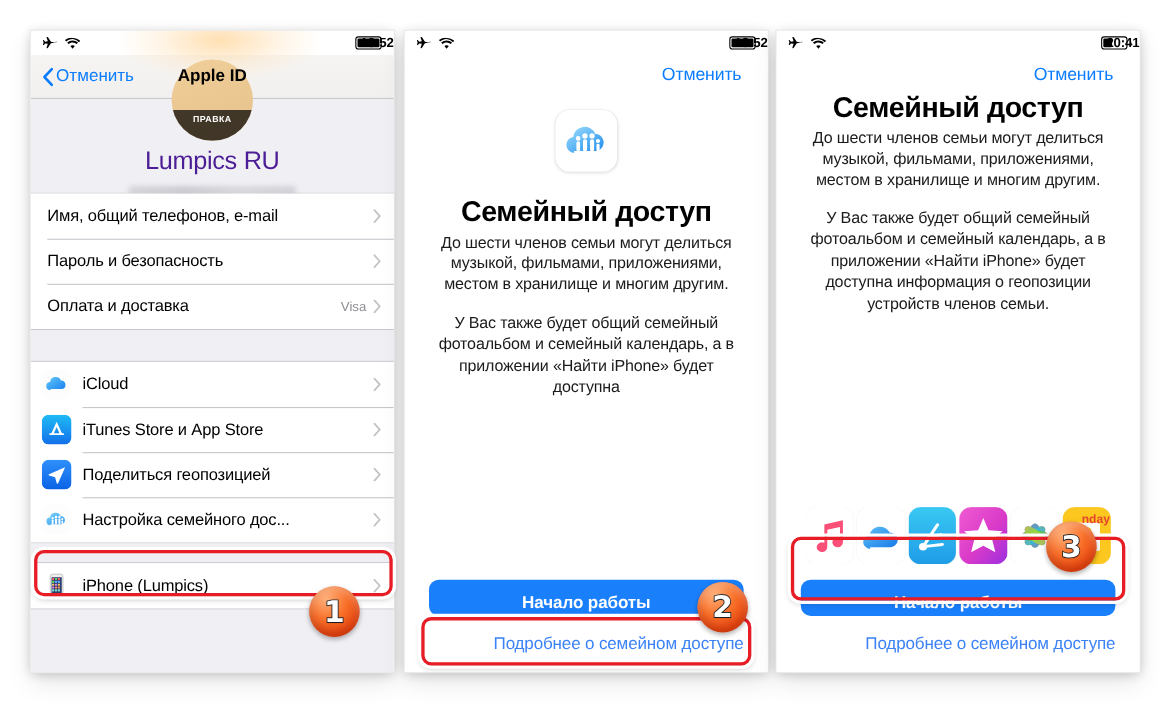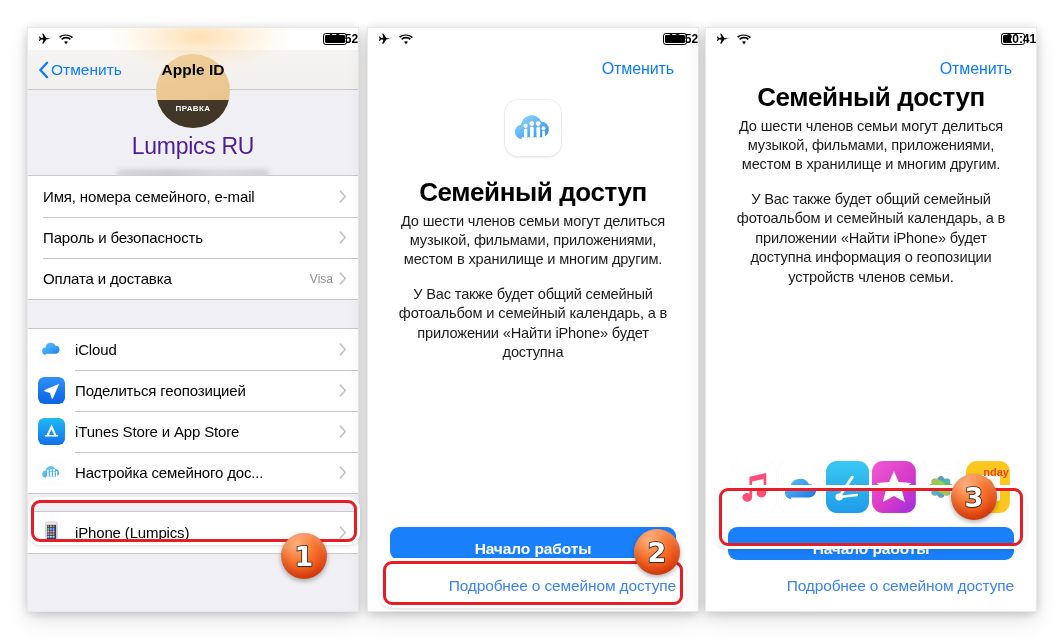--- a/index.html
+++ b/index.html
@@ -324,21 +324,21 @@
       <div class="profile">
         <div class="avatar-clip">
           <div class="avatar-edit">ПРАВКА</div>
         </div>
         <div class="profile-name">Lumpics RU</div>
         <div class="profile-mail"></div>
       </div>
 
       <div class="group">
         <div class="row">
-          <span class="row-label">Имя, номера семейного, e-mail</span>
+          <span class="row-label">Имя, общий телефонов, e-mail</span>
           <svg class="chev" viewBox="0 0 8 14">
               <path fill="none" stroke="#c4c4c6" stroke-width="1.8" stroke-linecap="round" stroke-linejoin="round" d="M1.2 1.2 6.4 7l-5.2 5.8"></path>
             </svg>
         </div>
         <div class="row">
           <span class="row-label">Пароль и безопасность</span>
           <svg class="chev" viewBox="0 0 8 14">
               <path fill="none" stroke="#c4c4c6" stroke-width="1.8" stroke-linecap="round" stroke-linejoin="round" d="M1.2 1.2 6.4 7l-5.2 5.8"></path>
             </svg>
         </div>
@@ -366,46 +366,46 @@
             <path fill="url(#g-ic)" d="M8.2 19.4a3.8 3.8 0 0 1-.4-7.6 5.4 5.4 0 0 1 10.3-1.6 4.1 4.1 0 0 1 1 8.1l-.4.1H8.2z"></path>
           </svg>
           <span class="row-label">iCloud</span>
           <svg class="chev" viewBox="0 0 8 14">
               <path fill="none" stroke="#c4c4c6" stroke-width="1.8" stroke-linecap="round" stroke-linejoin="round" d="M1.2 1.2 6.4 7l-5.2 5.8"></path>
             </svg>
         </div>
         <div class="row with-icon">
           <svg class="app-icon" viewBox="0 0 28 28">
             <defs>
-                <linearGradient id="g-fm" x1="0" y1="0" x2="0" y2="1">
-                  <stop offset="0" stop-color="#2f90fb"></stop>
-                  <stop offset="1" stop-color="#0b63e5"></stop>
-                </linearGradient>
-              </defs>
-            <rect width="28" height="28" rx="6" fill="url(#g-fm)"></rect>
-            <path fill="#fff" d="M21.4 7.2 6.8 13.6c-.6.3-.5 1.1.1 1.3l5.6 1.6 1.6 5.6c.2.6 1 .7 1.3.1l6.4-14.6c.2-.5-.3-1-.4-.4z"></path>
-          </svg>
-          <span class="row-label">Поделиться геопозицией</span>
-          <svg class="chev" viewBox="0 0 8 14">
-              <path fill="none" stroke="#c4c4c6" stroke-width="1.8" stroke-linecap="round" stroke-linejoin="round" d="M1.2 1.2 6.4 7l-5.2 5.8"></path>
-            </svg>
-        </div>
-        <div class="row with-icon">
-          <svg class="app-icon" viewBox="0 0 28 28">
-            <defs>
                 <linearGradient id="g-as" x1="0" y1="0" x2="0" y2="1">
                   <stop offset="0" stop-color="#1fbbf5"></stop>
                   <stop offset="1" stop-color="#1270ea"></stop>
                 </linearGradient>
               </defs>
             <rect width="28" height="28" rx="6" fill="url(#g-as)"></rect>
             <path fill="#fff" d="M14 6.6 19.6 19h-2.4l-3.2-7.3L10.8 19H8.4L14 6.6z"></path>
             <rect x="7" y="17.5" width="14" height="1.6" rx=".8" fill="#fff"></rect>
           </svg>
           <span class="row-label">iTunes Store и App Store</span>
+          <svg class="chev" viewBox="0 0 8 14">
+              <path fill="none" stroke="#c4c4c6" stroke-width="1.8" stroke-linecap="round" stroke-linejoin="round" d="M1.2 1.2 6.4 7l-5.2 5.8"></path>
+            </svg>
+        </div>
+        <div class="row with-icon">
+          <svg class="app-icon" viewBox="0 0 28 28">
+            <defs>
+                <linearGradient id="g-fm" x1="0" y1="0" x2="0" y2="1">
+                  <stop offset="0" stop-color="#2f90fb"></stop>
+                  <stop offset="1" stop-color="#0b63e5"></stop>
+                </linearGradient>
+              </defs>
+            <rect width="28" height="28" rx="6" fill="url(#g-fm)"></rect>
+            <path fill="#fff" d="M21.4 7.2 6.8 13.6c-.6.3-.5 1.1.1 1.3l5.6 1.6 1.6 5.6c.2.6 1 .7 1.3.1l6.4-14.6c.2-.5-.3-1-.4-.4z"></path>
+          </svg>
+          <span class="row-label">Поделиться геопозицией</span>
           <svg class="chev" viewBox="0 0 8 14">
               <path fill="none" stroke="#c4c4c6" stroke-width="1.8" stroke-linecap="round" stroke-linejoin="round" d="M1.2 1.2 6.4 7l-5.2 5.8"></path>
             </svg>
         </div>
         <div class="row with-icon">
           <svg class="app-icon" viewBox="0 0 28 28">
             <rect width="28" height="28" rx="6" fill="#fdfdfd"></rect>
             <defs>
                 <linearGradient id="g-fs1" x1="0" y1="0" x2="1" y2="1">
                   <stop offset="0" stop-color="#7fd4f8"></stop>

